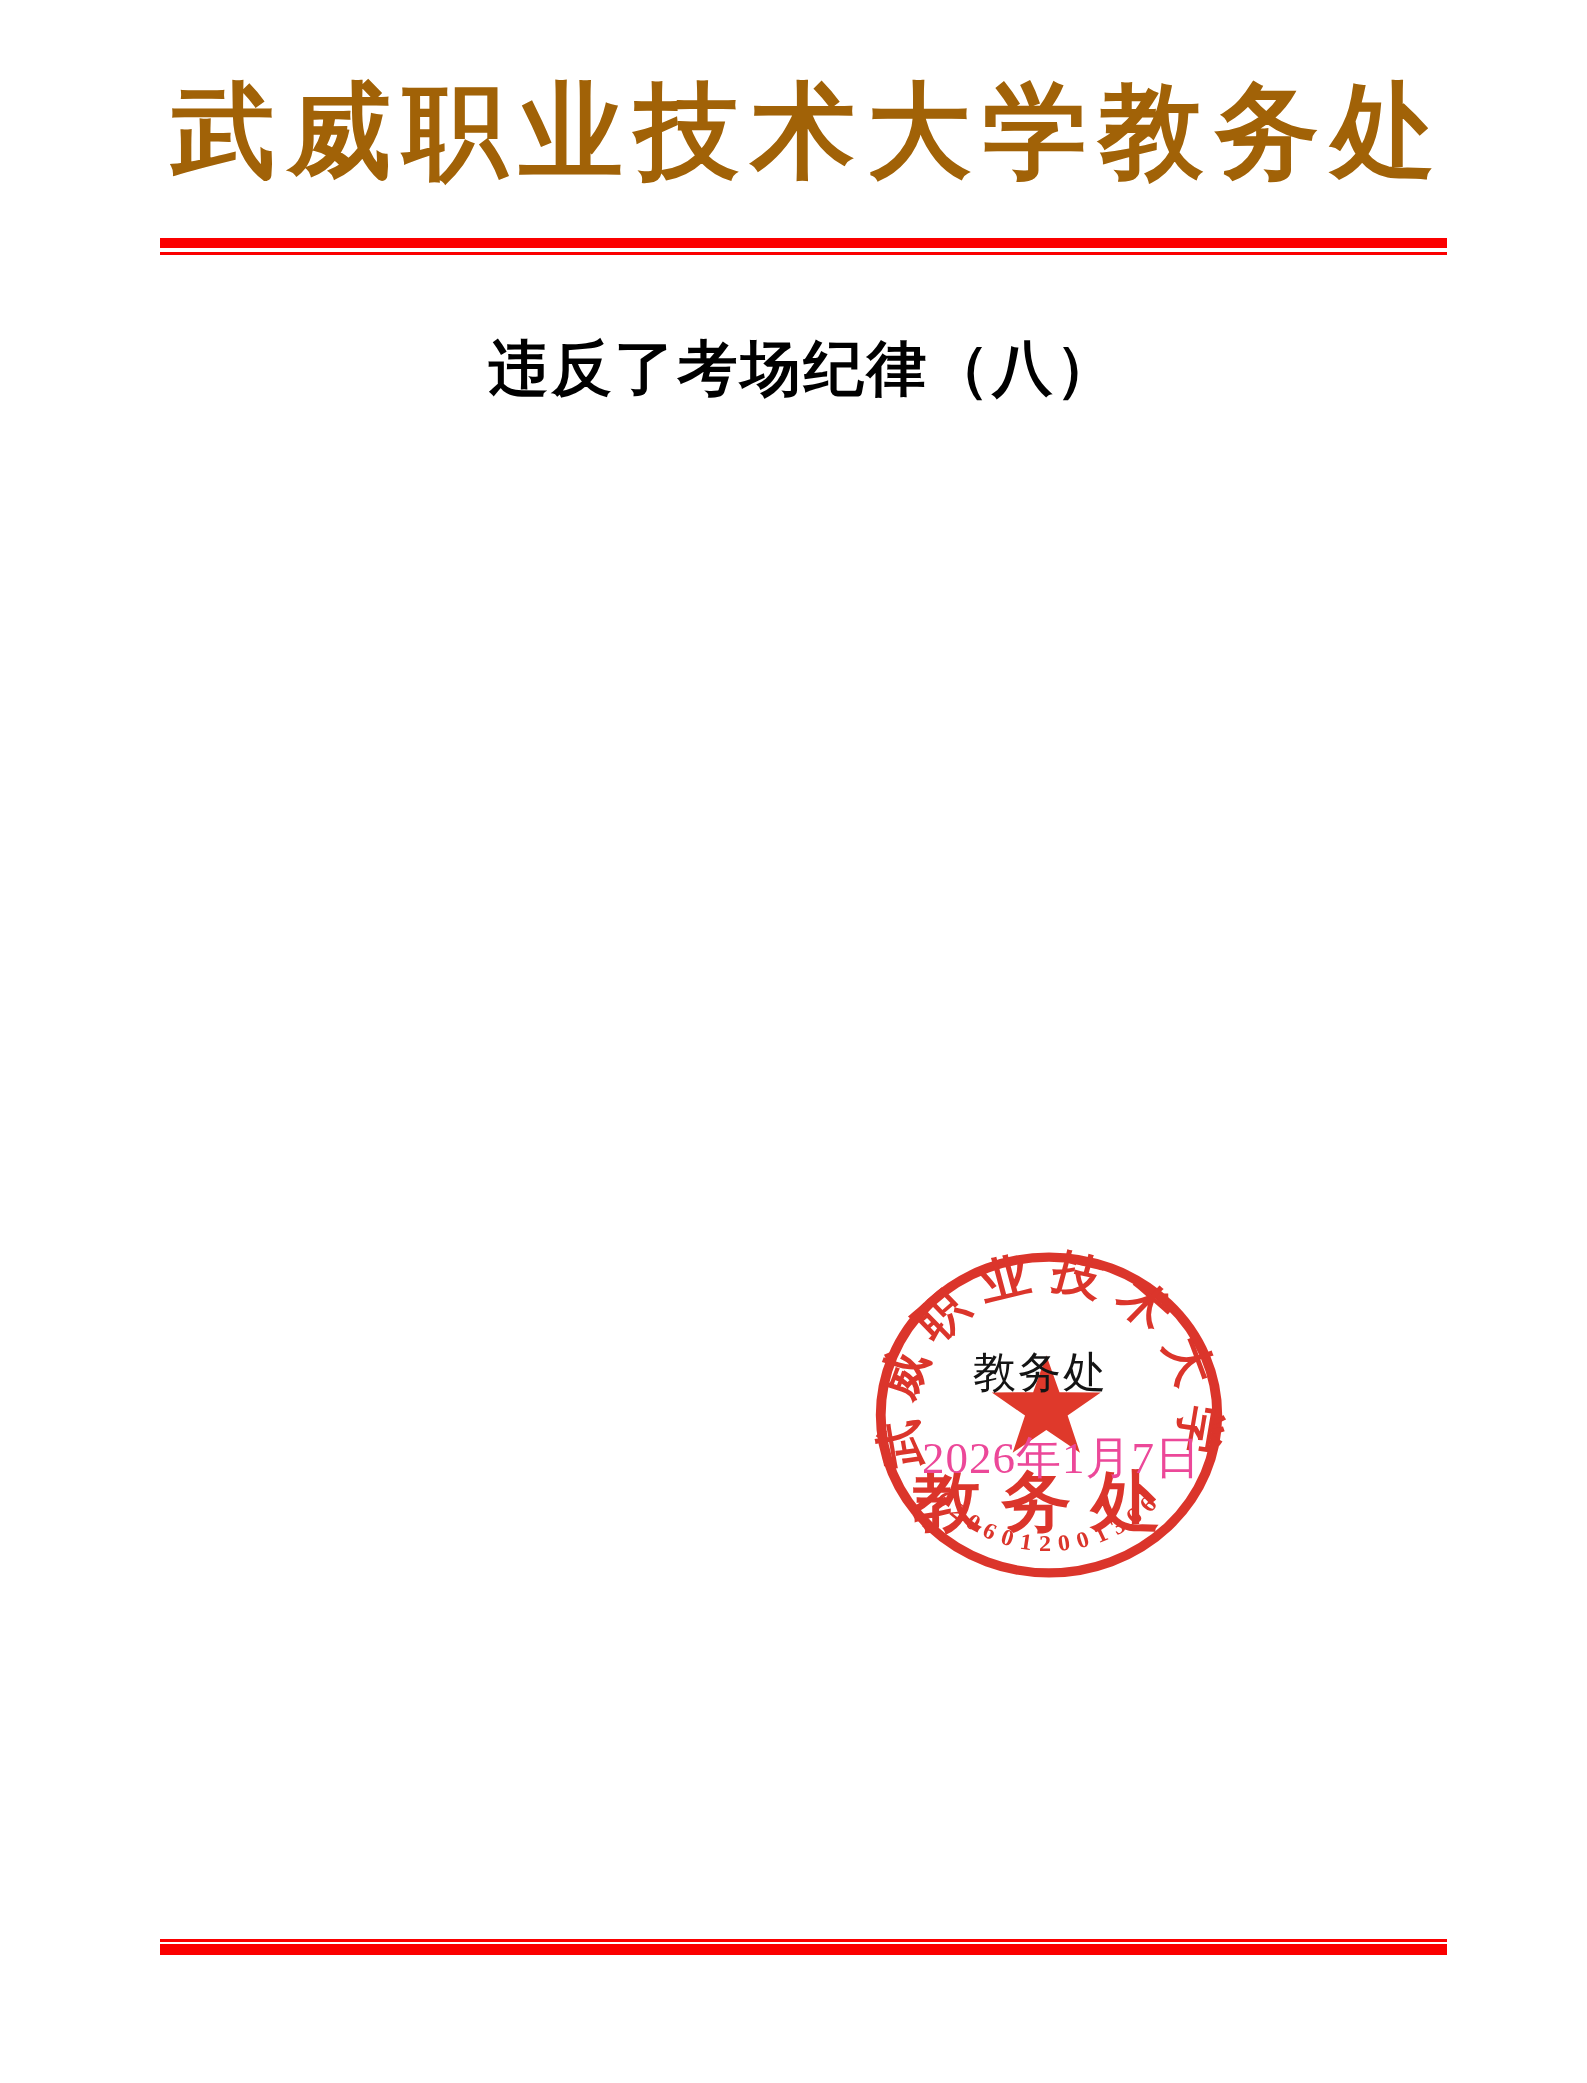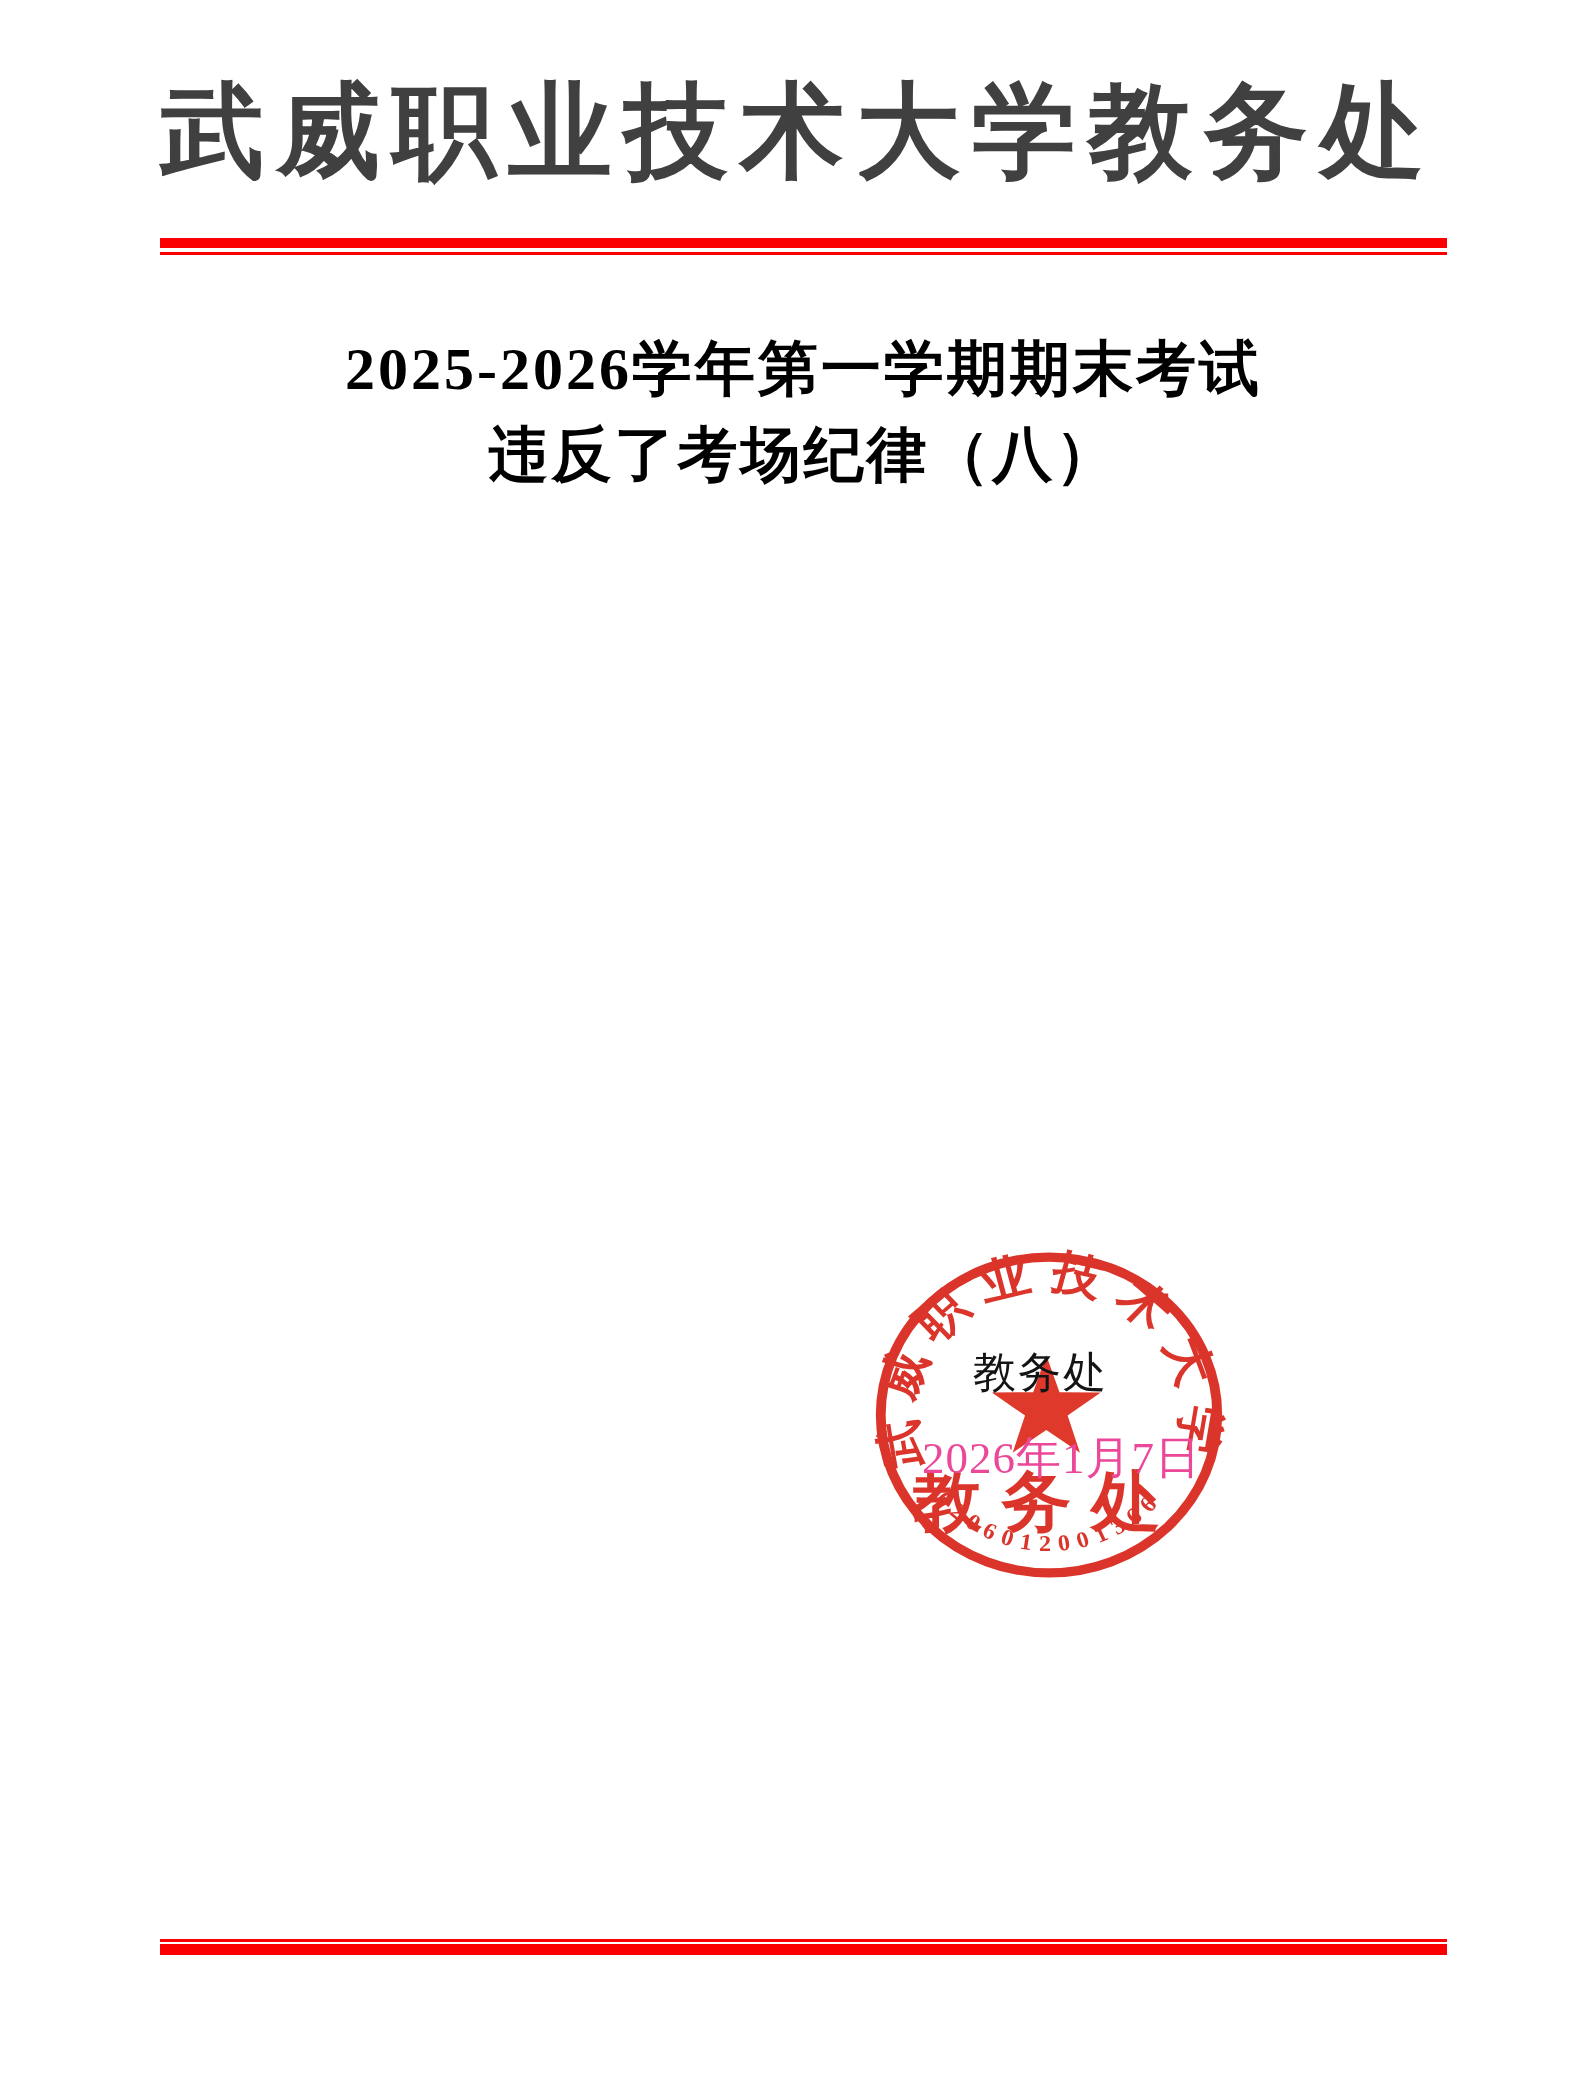--- a/index.html
+++ b/index.html
@@ -7,24 +7,24 @@
     position:relative;
     width:1587px;height:2083px;
     background:#ffffff;
     margin:0 auto;
     font-family:"Liberation Serif","DejaVu Serif",serif;
     overflow:hidden;
   }
   
   .masthead{
     position:absolute;top:76px;left:160px;right:140px;
-    text-align:left;
+    text-align:right;
     font-size:104px;line-height:1.08;
     font-weight:700;
-    color:#404040;
+    color:#a16207;
     letter-spacing:12px;
     white-space:nowrap;
   }
   .rule{position:absolute;left:160px;width:1287px;background:#fb0000;}
   .rule-top-thick{top:238px;height:10px;}
   .rule-top-thin{top:252px;height:3px;}
   .rule-bottom-thin{top:1939px;height:3px;}
   .rule-bottom-thick{top:1944px;height:11px;}
   
   .doc-title{
@@ -65,21 +65,20 @@
 <body>
 
 <div class="page">
 
   <div class="masthead">武威职业技术大学教务处</div>
 
   <div class="rule rule-top-thick"></div>
   <div class="rule rule-top-thin"></div>
 
   <div class="doc-title">
-    <div class="line">2025-2026学年第一学期期末考试</div>
     <div class="line">违反了考场纪律（八）</div>
   </div>
 
 
   <svg class="seal-svg" viewBox="0 0 400 400" preserveAspectRatio="none">
     <defs>
       <path id="ringArc" d="M 59 251 A 150 150 0 1 1 341 251" fill="none"></path>
       <path id="serialArc" d="M 59.7 281 A 162 162 0 0 0 340.3 281" fill="none"></path>
     </defs>
     <circle cx="200" cy="200" r="188" fill="none" stroke="#d9261c" stroke-width="11"></circle>

